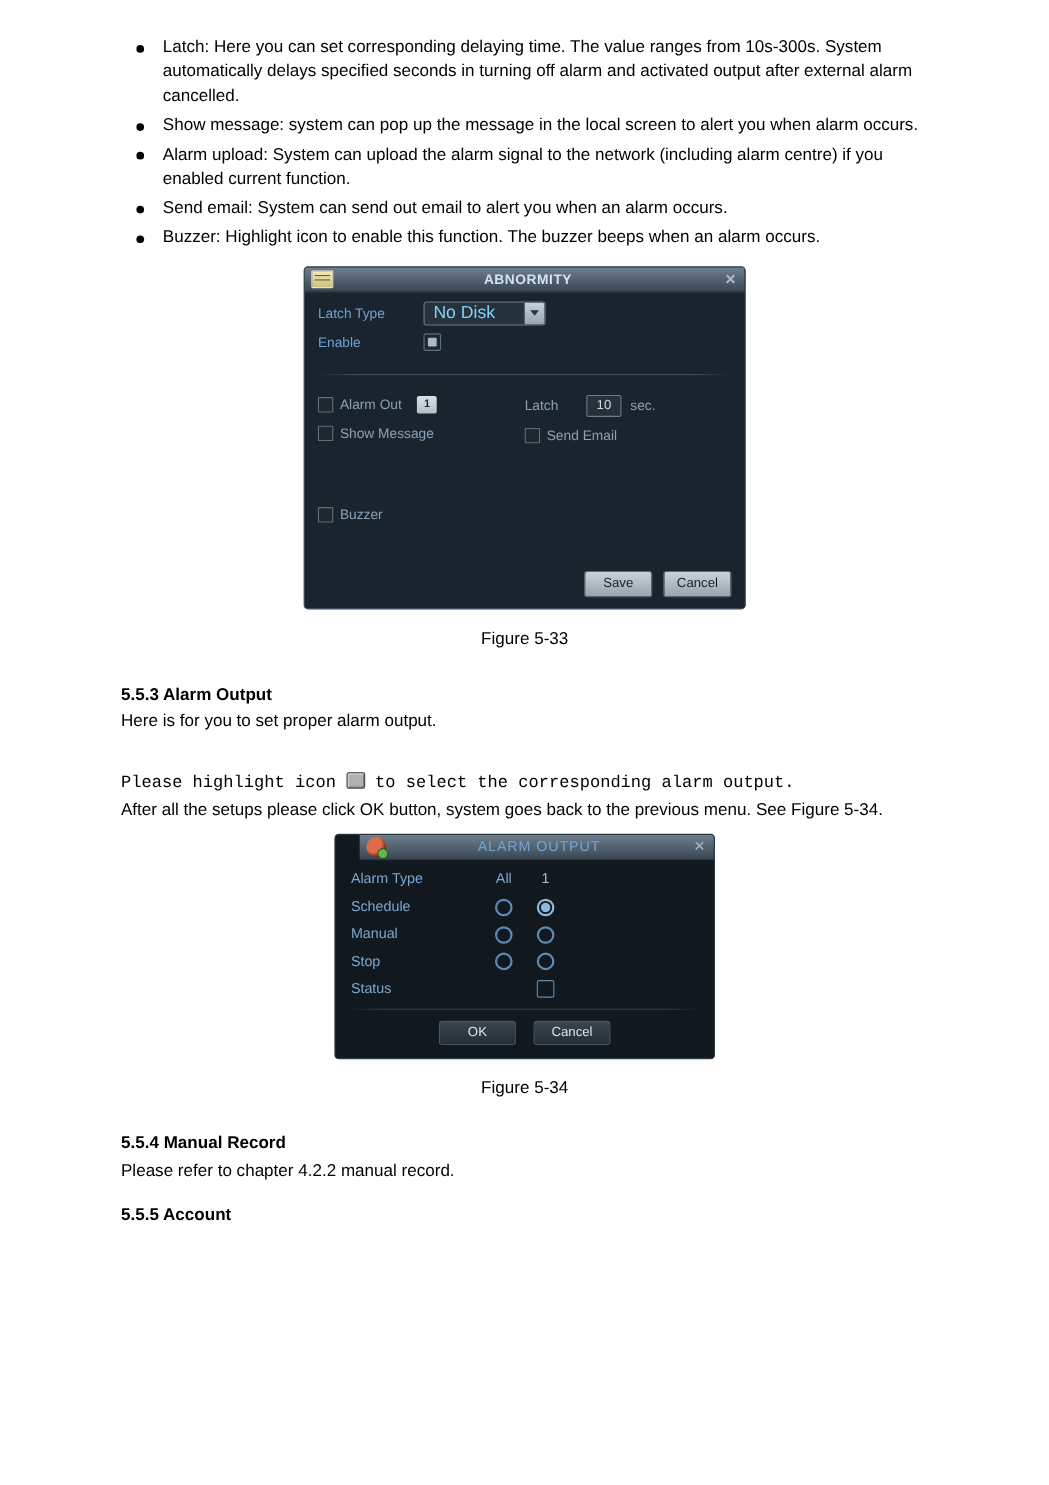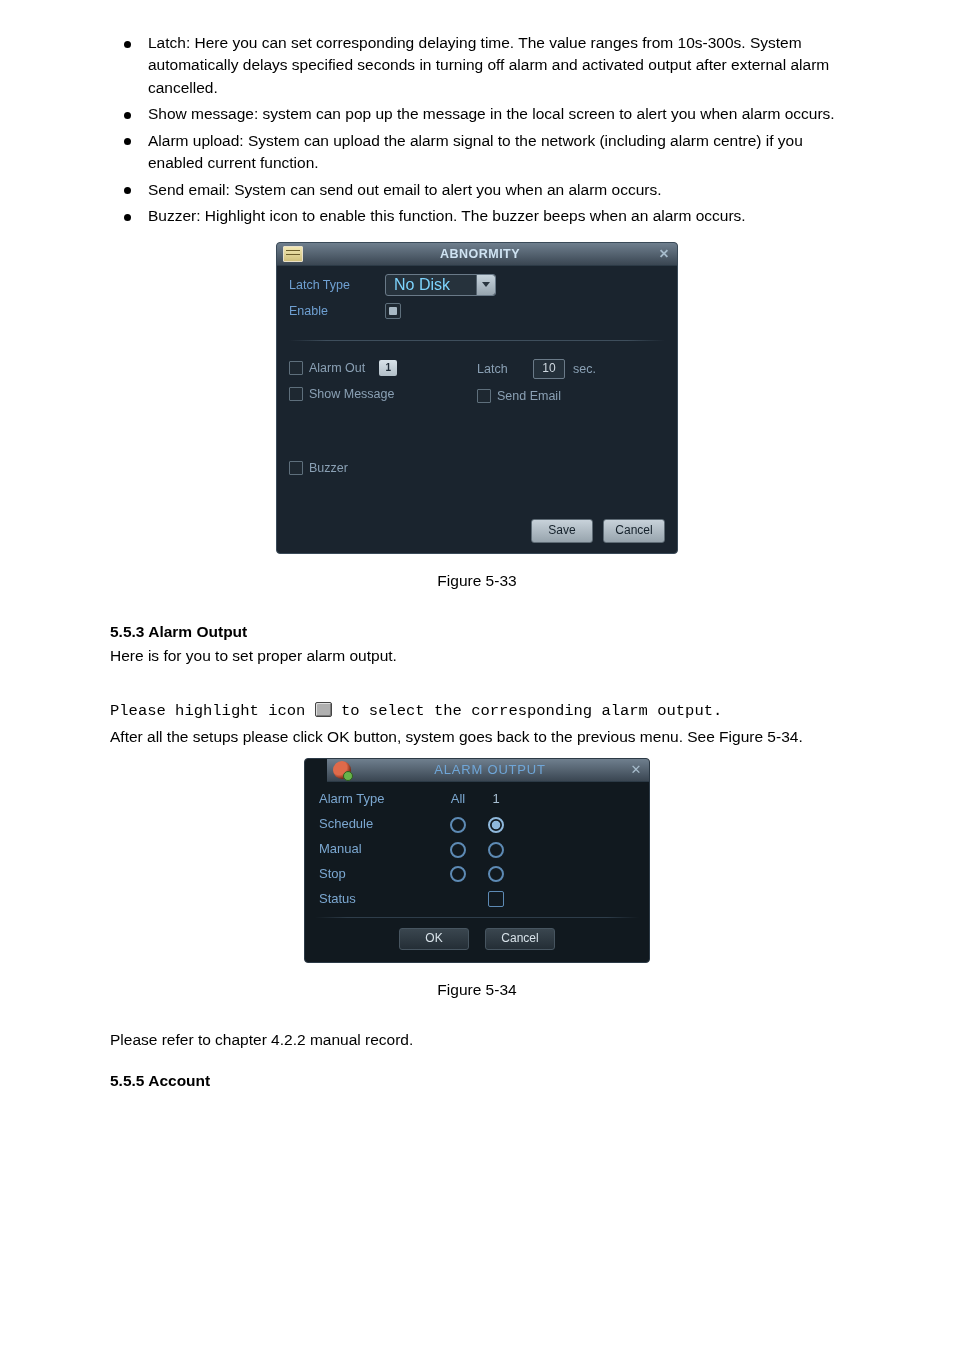--- a/index.html
+++ b/index.html
@@ -481,17 +481,18 @@
       <div class="ao-sep"></div>
       <div class="ao-actions">
         <span class="ao-btn">OK</span>
         <span class="ao-btn">Cancel</span>
       </div>
     </div>
   </div>
 
   <div class="figure-caption">Figure 5-34</div>
 
+  <div class="h3">5.5.4  Manual Record</div>
   <p class="para">Please refer to chapter 4.2.2 manual record.</p>
 
   <div class="h3" style="margin-top:18px">5.5.5  Account</div>
 
 </div>
 
 </body></html>

